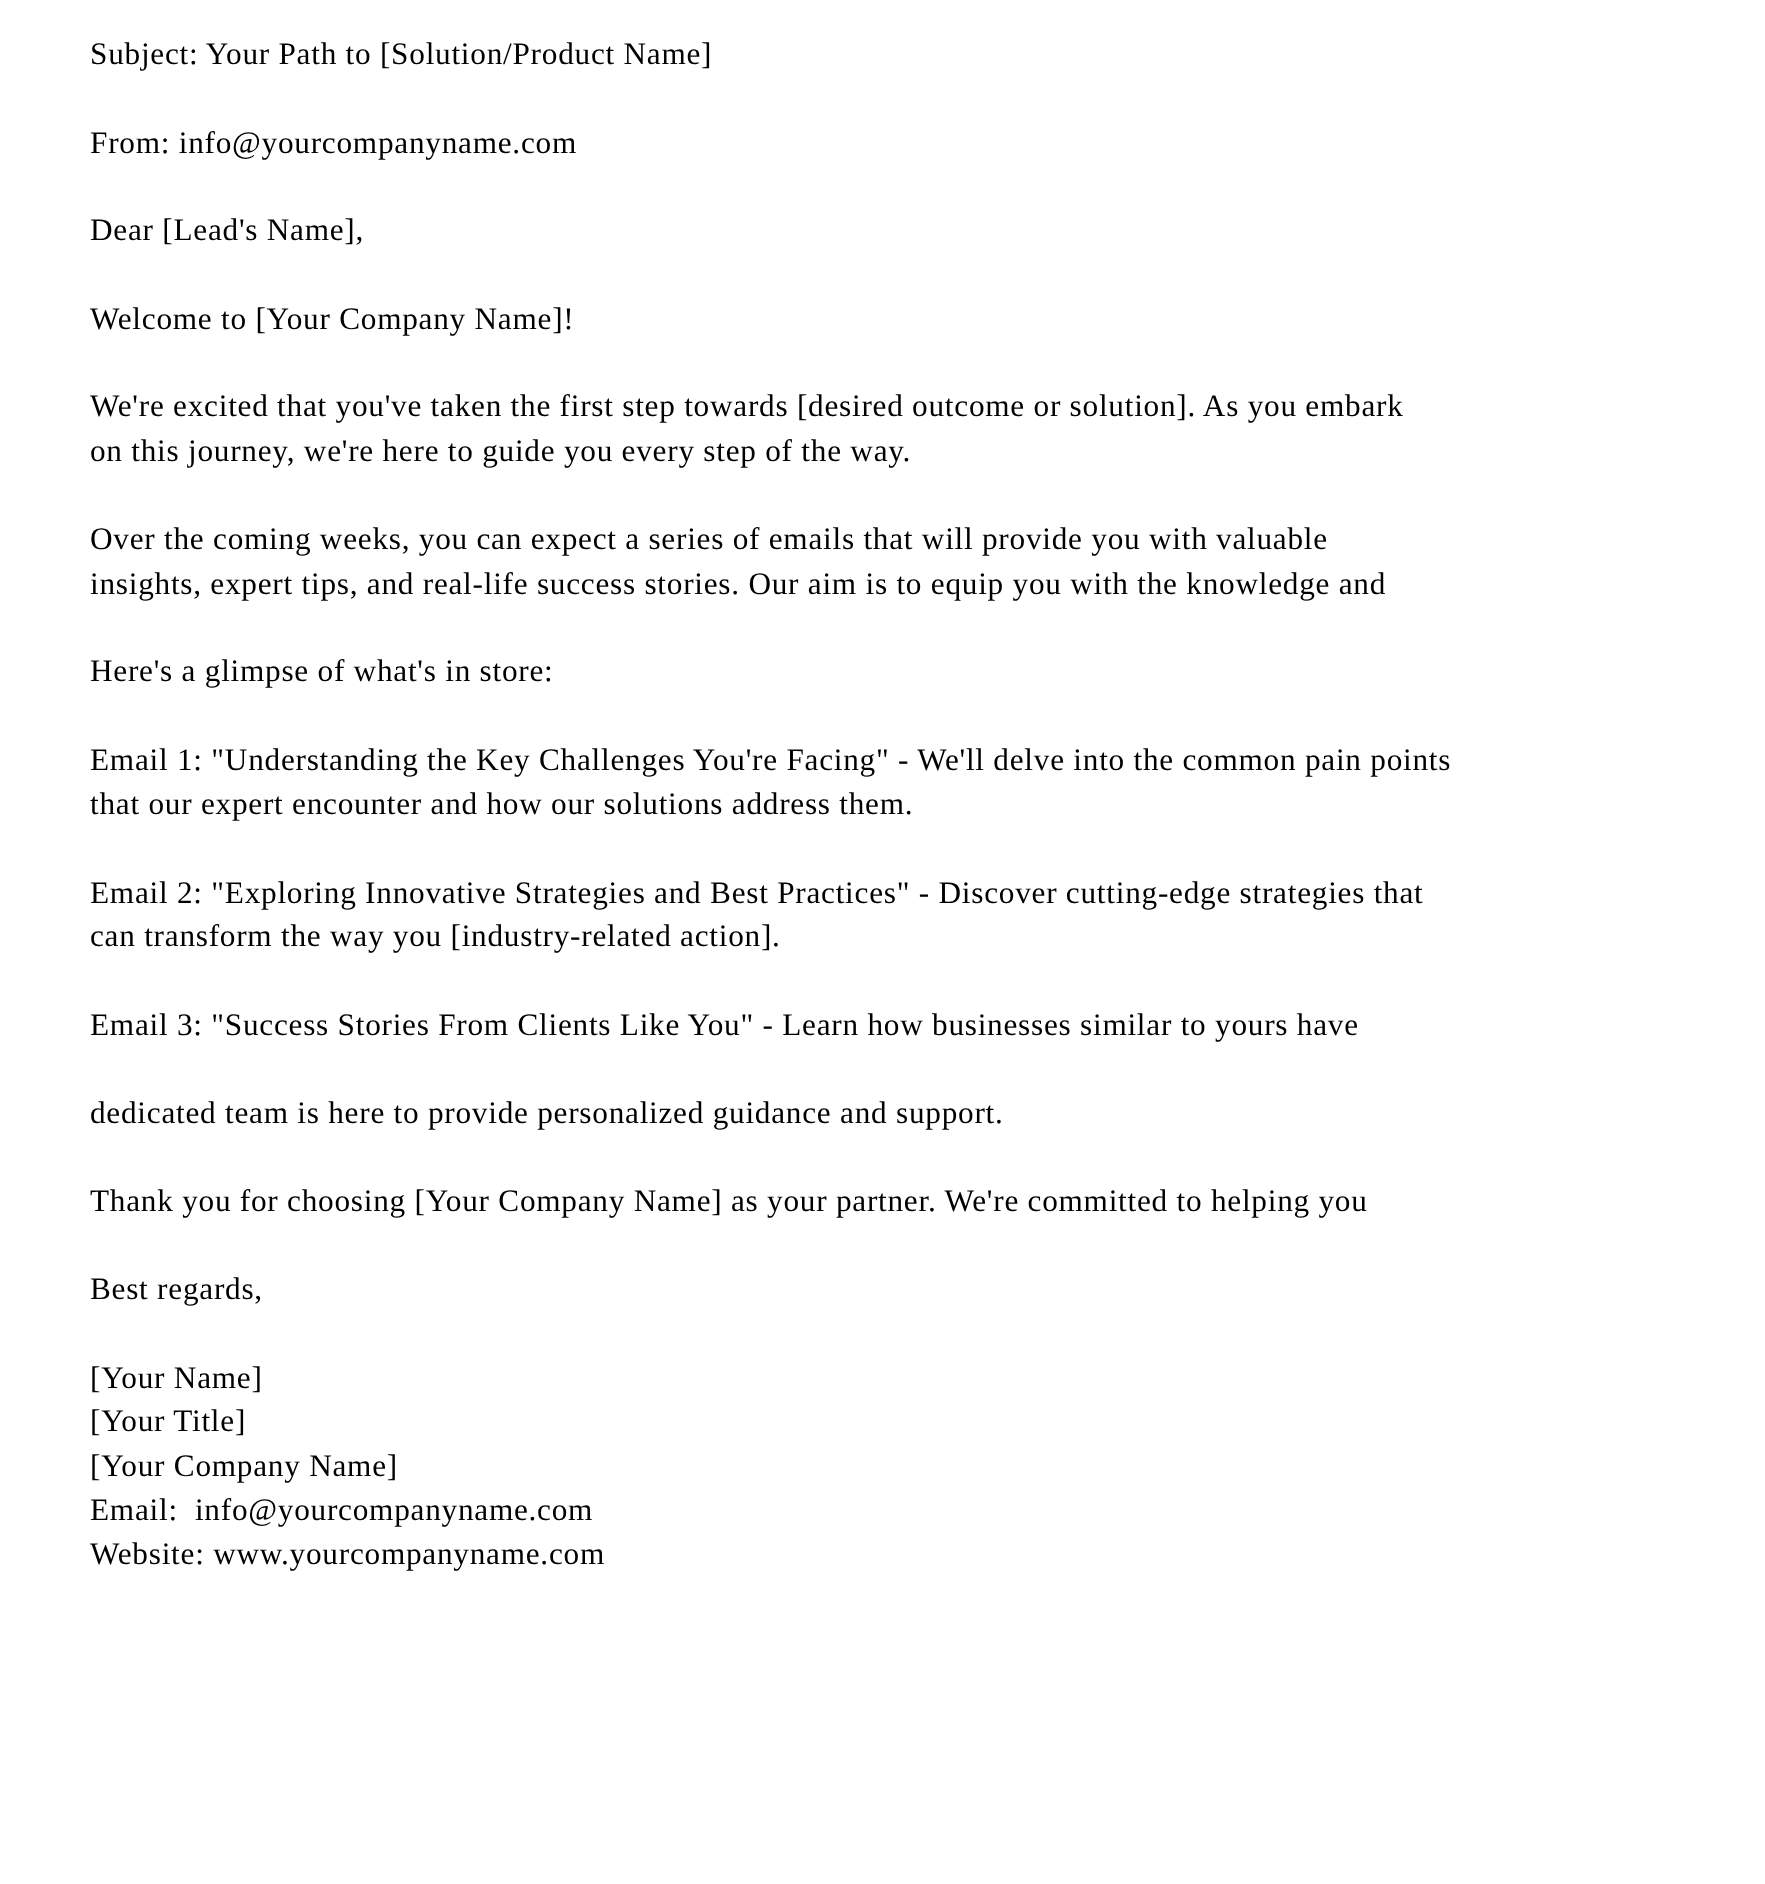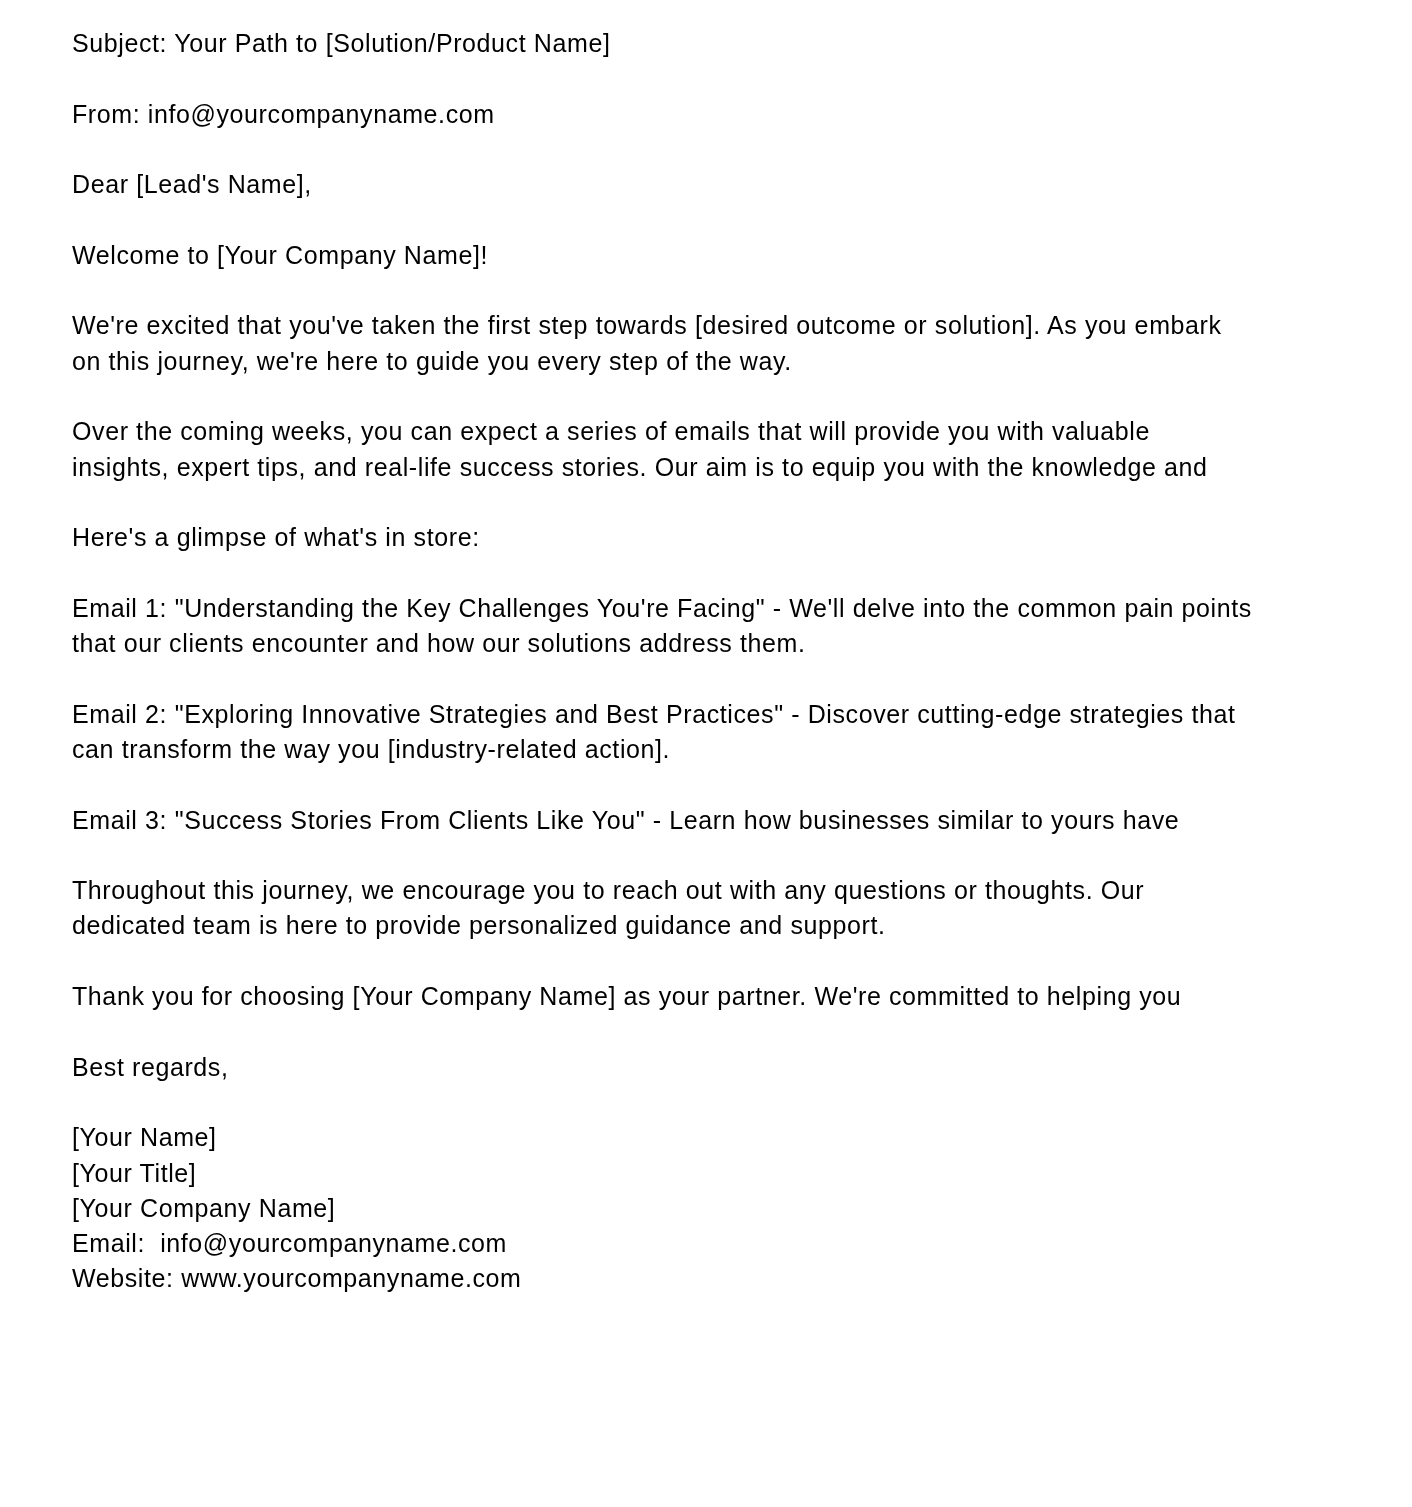--- a/index.html
+++ b/index.html
@@ -7,21 +7,21 @@
     padding: 0;
     background: #ffffff;
   }
   .doc {
     box-sizing: border-box;
     width: 1412px;
     height: 1507px;
     padding: 26px 40px 40px 72px;
     background: #ffffff;
     color: #000000;
-    font-family: Liberation Sans, sans-serif;
+    font-family: Liberation Serif, serif;
     font-size: 25px;
     letter-spacing: 0.6px;
     overflow: hidden;
   }
   .para {
     margin: 0 0 35.3px 0;
   }
   .line {
     line-height: 35.3px;
     white-space: pre;
@@ -60,34 +60,33 @@
     <div class="line">Over the coming weeks, you can expect a series of emails that will provide you with valuable</div>
     <div class="line">insights, expert tips, and real-life success stories. Our aim is to equip you with the knowledge and</div>
   </div>
 
   <div class="para">
     <div class="line">Here's a glimpse of what's in store:</div>
   </div>
 
   <div class="para">
     <div class="line">Email 1: "Understanding the Key Challenges You're Facing" - We'll delve into the common pain points</div>
-    <div class="line">that our clients encounter and how our solutions address them.</div>
+    <div class="line">that our expert encounter and how our solutions address them.</div>
   </div>
 
   <div class="para">
     <div class="line">Email 2: "Exploring Innovative Strategies and Best Practices" - Discover cutting-edge strategies that</div>
     <div class="line">can transform the way you [industry-related action].</div>
   </div>
 
   <div class="para">
     <div class="line">Email 3: "Success Stories From Clients Like You" - Learn how businesses similar to yours have</div>
   </div>
 
   <div class="para">
-    <div class="line">Throughout this journey, we encourage you to reach out with any questions or thoughts. Our</div>
     <div class="line">dedicated team is here to provide personalized guidance and support.</div>
   </div>
 
   <div class="para">
     <div class="line">Thank you for choosing [Your Company Name] as your partner. We're committed to helping you</div>
   </div>
 
   <div class="para">
     <div class="line">Best regards,</div>
   </div>

